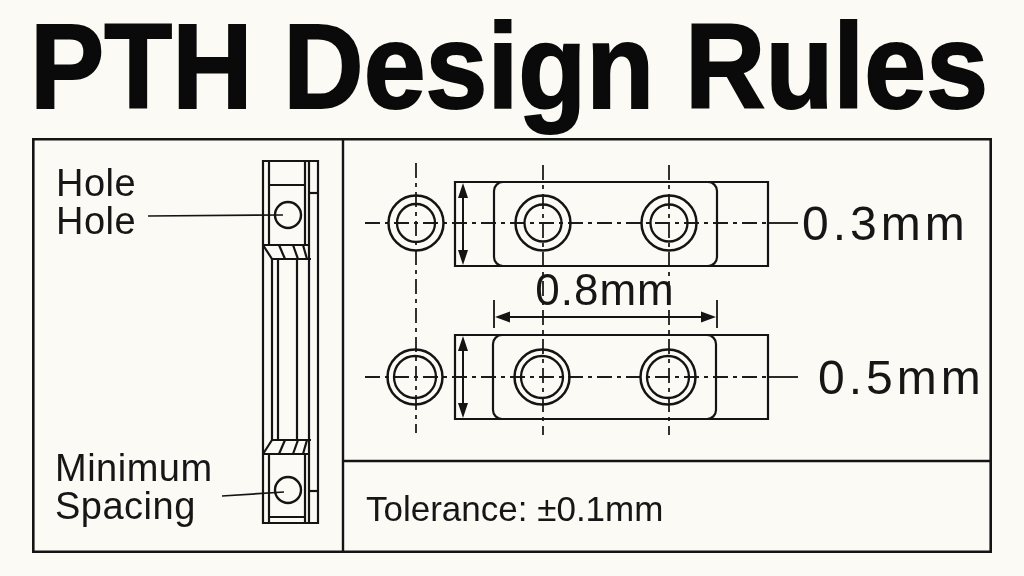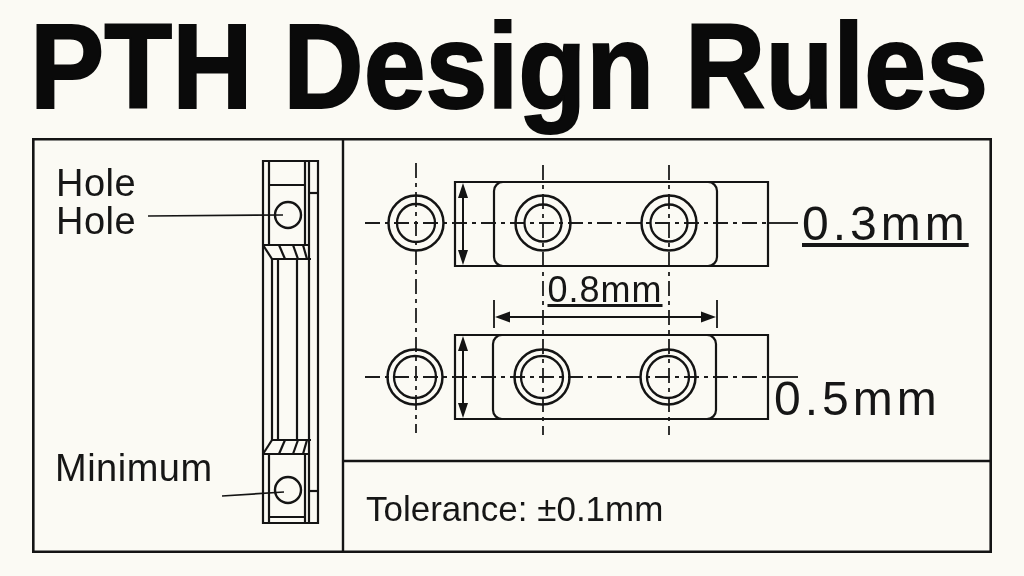--- a/index.html
+++ b/index.html
@@ -22,24 +22,23 @@
     font-size:38px;
     line-height:38px;
     letter-spacing:0.5px;
   }
   .measure{
     font-size:48px;
     line-height:52px;
     letter-spacing:4px;
   }
   .dim-small{
-    font-size:36px;
+    font-size:44px;
     line-height:36px;
     letter-spacing:1px;
-    text-decoration:underline;
   }
   .tolerance{
     font-size:35px;
     line-height:45px;
     letter-spacing:0px;
   }
   svg{display:block;}
   svg *{vector-effect:non-scaling-stroke;}
 </style>
 </head>
@@ -146,21 +145,22 @@
   </g>
 </svg>
 
 <div class="abs label callout" style="left:56px;top:164px;text-align:right;">
   <div>Hole</div>
   <div>Hole</div>
 </div>
 
 <div class="abs label callout" style="left:55px;top:449px;">
   <div>Minimum</div>
+  <div>Spacing</div>
 </div>
 
-<div class="abs label measure" style="left:802px;top:198px;text-decoration:underline;">0.3mm</div>
+<div class="abs label measure" style="left:802px;top:198px;">0.3mm</div>
 
-<div class="abs label measure" style="left:774px;top:352px;margin-top:21px;">0.5mm</div>
+<div class="abs label measure" style="left:818px;top:352px;">0.5mm</div>
 
 <div class="abs label dim-small" style="left:515px;top:272px;width:180px;text-align:center;">0.8mm</div>
 
 <div class="abs label tolerance" style="left:366px;top:486px;">Tolerance: ±0.1mm</div>
 
 </body></html>

